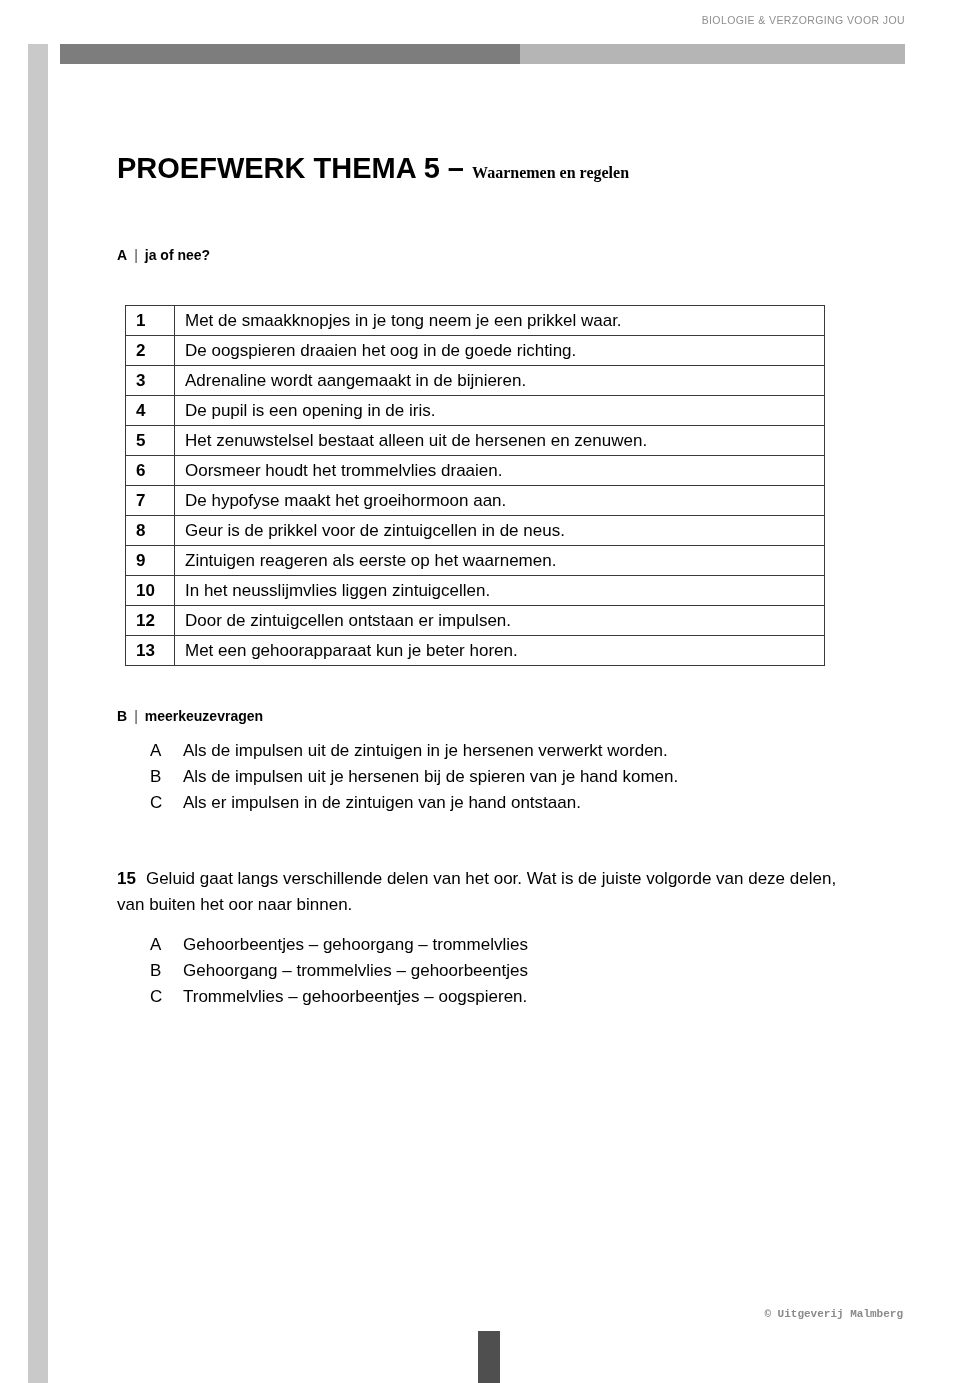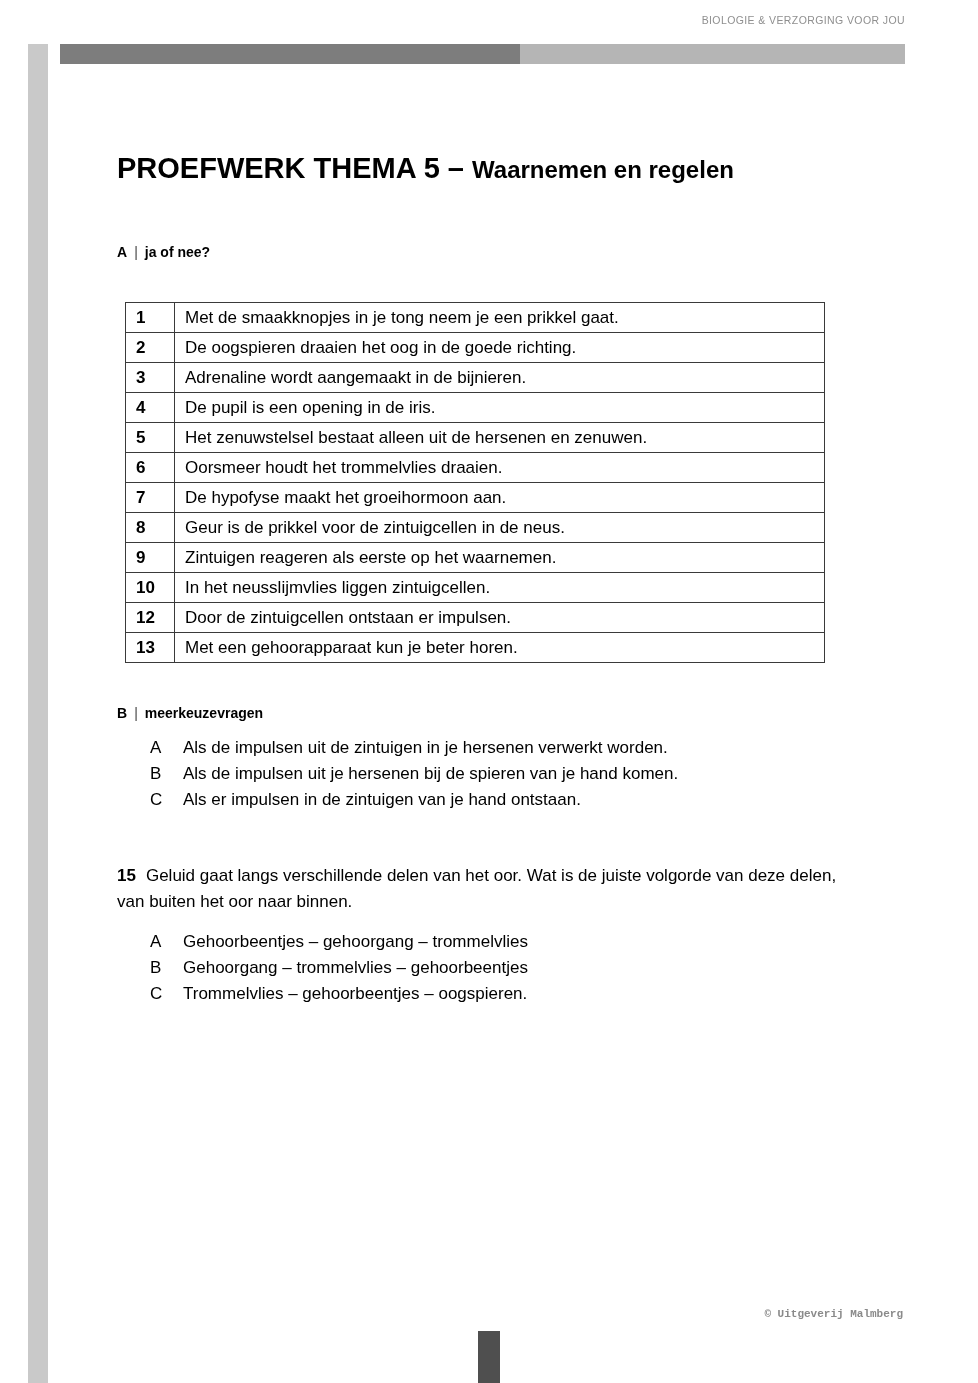--- a/index.html
+++ b/index.html
@@ -42,21 +42,21 @@
   
   .content {
     position: absolute; left: 117px; top: 0; width: 736px;
   }
 
   h1.title {
     margin: 150px 0 0 0;
     font-size: 29px; font-weight: bold; line-height: 36px;
     white-space: nowrap;
   }
-  h1 .t-sub { font-size: 24px; }
+  h1 .t-sub { font-size: 16px; font-family: Liberation Serif, serif; }
 
   .section-heading {
     margin-top: 56px;
     font-size: 14px; font-weight: bold;
   }
   .section-heading .sec-sep { font-weight: normal; color: #444; padding: 0 7px; }
 
   table.yn-table {
     margin: 42px 0 0 8px;
     border-collapse: collapse;
@@ -108,21 +108,21 @@
   </h1>
 
   <div class="section-heading">
     <span class="sec-letter">A</span><span class="sec-sep">|</span><span class="sec-label">ja of nee?</span>
   </div>
 
   <table class="yn-table">
     <tbody>
         <tr>
         <td class="num">1</td>
-        <td class="stmt">Met de smaakknopjes in je tong neem je een prikkel gaat.</td>
+        <td class="stmt">Met de smaakknopjes in je tong neem je een prikkel waar.</td>
       </tr>
         <tr>
         <td class="num">2</td>
         <td class="stmt">De oogspieren draaien het oog in de goede richting.</td>
       </tr>
         <tr>
         <td class="num">3</td>
         <td class="stmt">Adrenaline wordt aangemaakt in de bijnieren.</td>
       </tr>
         <tr>

